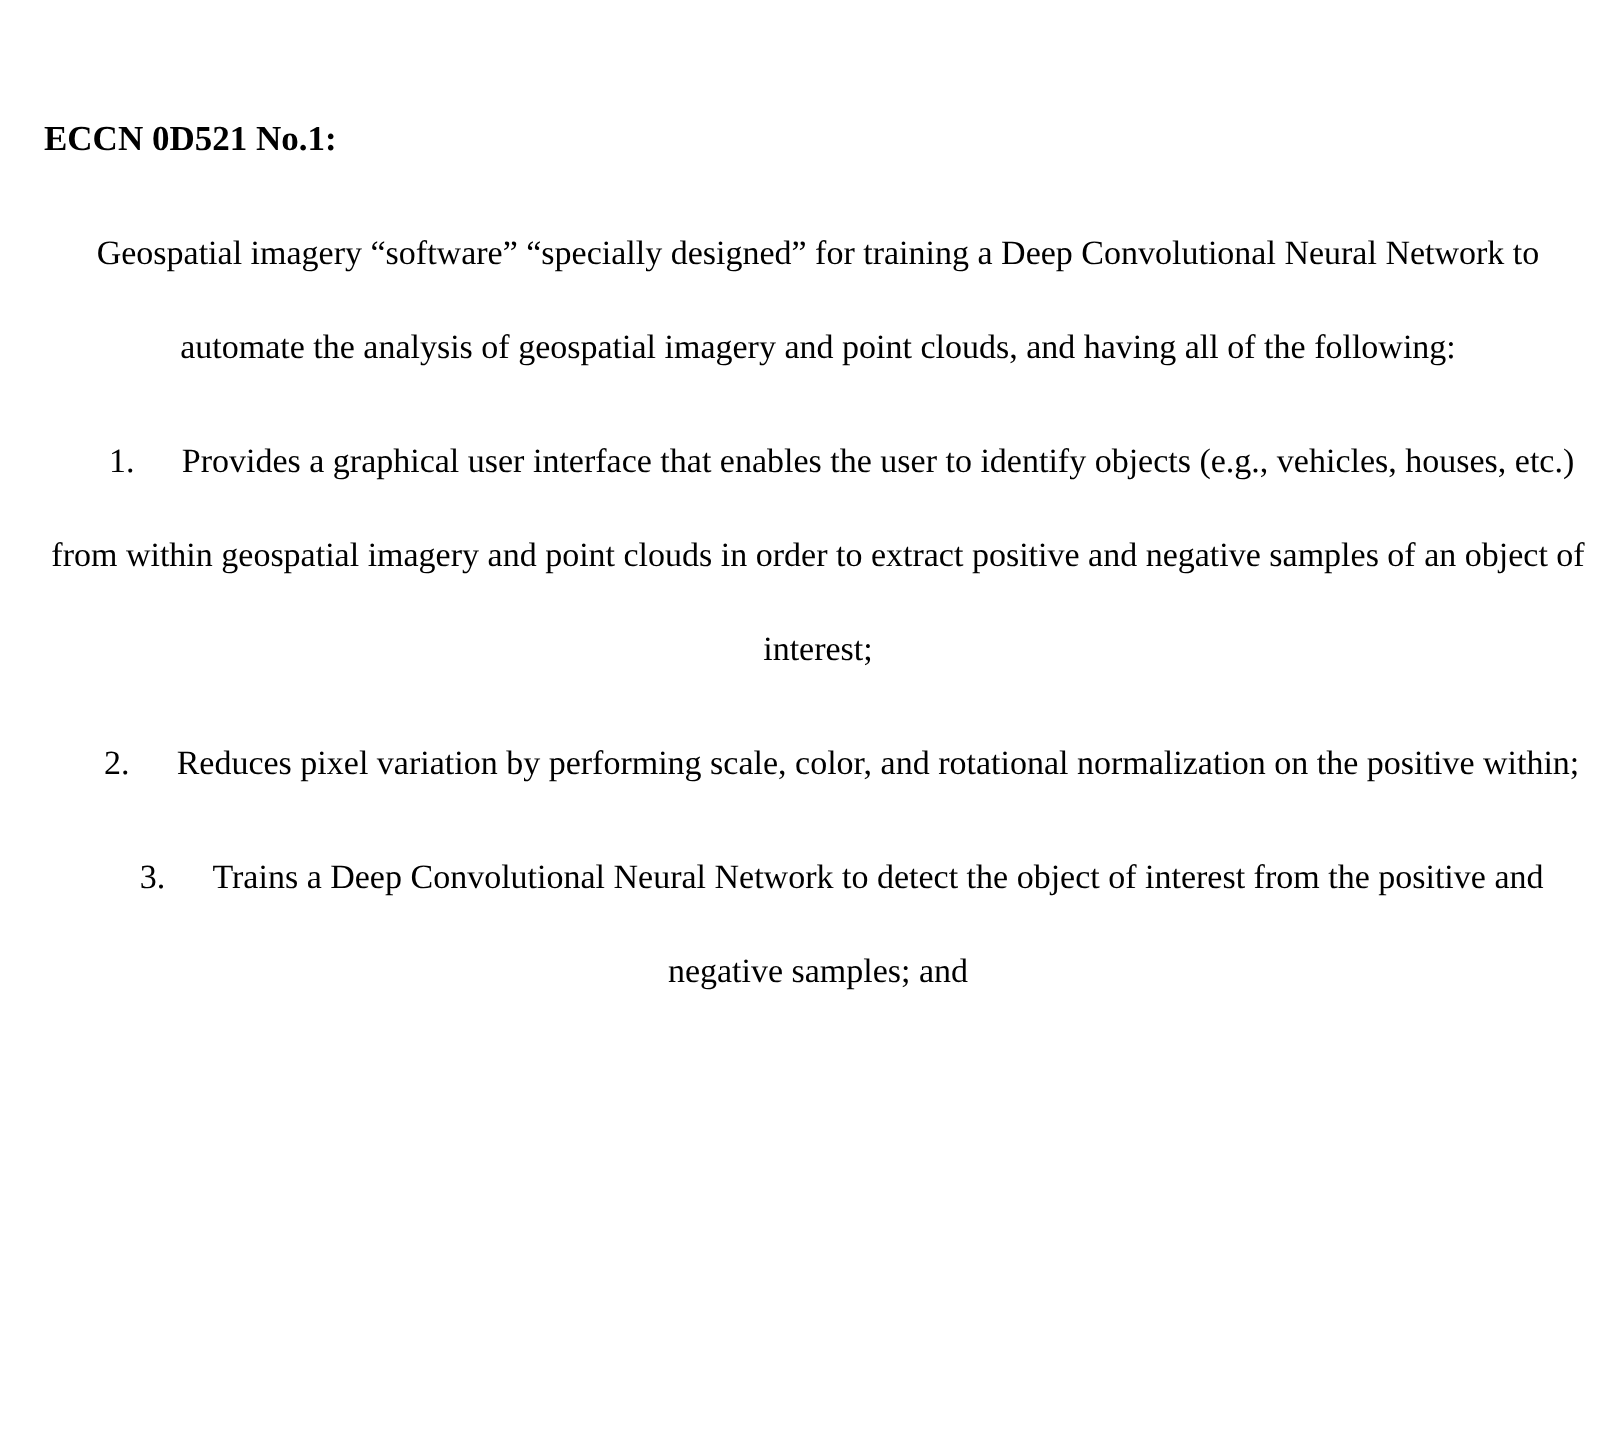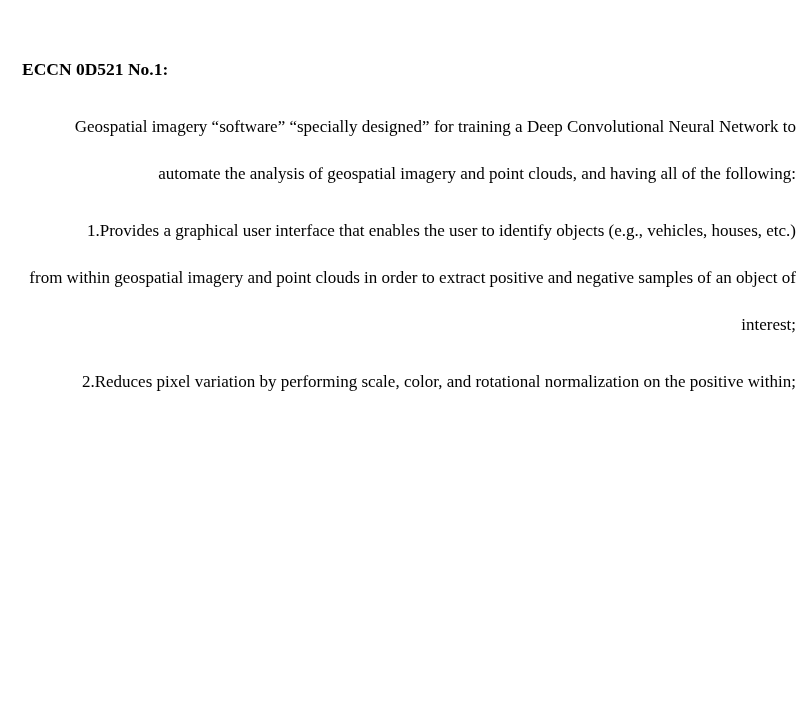--- a/index.html
+++ b/index.html
@@ -24,21 +24,21 @@
   .doc-heading {
     font-size: 17.5px;
     font-weight: bold;
     line-height: 47px;
     margin: 0 0 10px 0;
   }
   .doc-para {
     font-size: 17px;
     line-height: 47px;
     margin: 0 0 10px 0;
-    text-align: right;
+    text-align: center;
   }
   .item-number {
     display: inline-block;
     width: 60px;
   }
   .doc-para.item-4 .item-number {
     width: 70px;
   }
 </style>
 </head>
@@ -47,15 +47,16 @@
 <div class="page">
 
   <p class="doc-heading">ECCN 0D521 No.1:</p>
 
   <p class="doc-para">Geospatial imagery “software” “specially designed” for training a Deep Convolutional Neural Network to automate the analysis of geospatial imagery and point clouds, and having all of the following:</p>
 
   <p class="doc-para item-1"><span class="item-number">1.</span><span>Provides a graphical user interface that enables the user to identify objects (e.g., vehicles, houses, etc.) from within geospatial imagery and point clouds in order to extract positive and negative samples of an object of interest;</span></p>
 
   <p class="doc-para item-2"><span class="item-number">2.</span><span>Reduces pixel variation by performing scale, color, and rotational normalization on the positive within;</span></p>
 
+  <p class="doc-para item-3"><span class="item-number">3.</span><span>Trains a Deep Convolutional Neural Network to detect the object of interest from the positive and negative samples; and</span></p>
 
 
 </div>
 
 </body></html>

